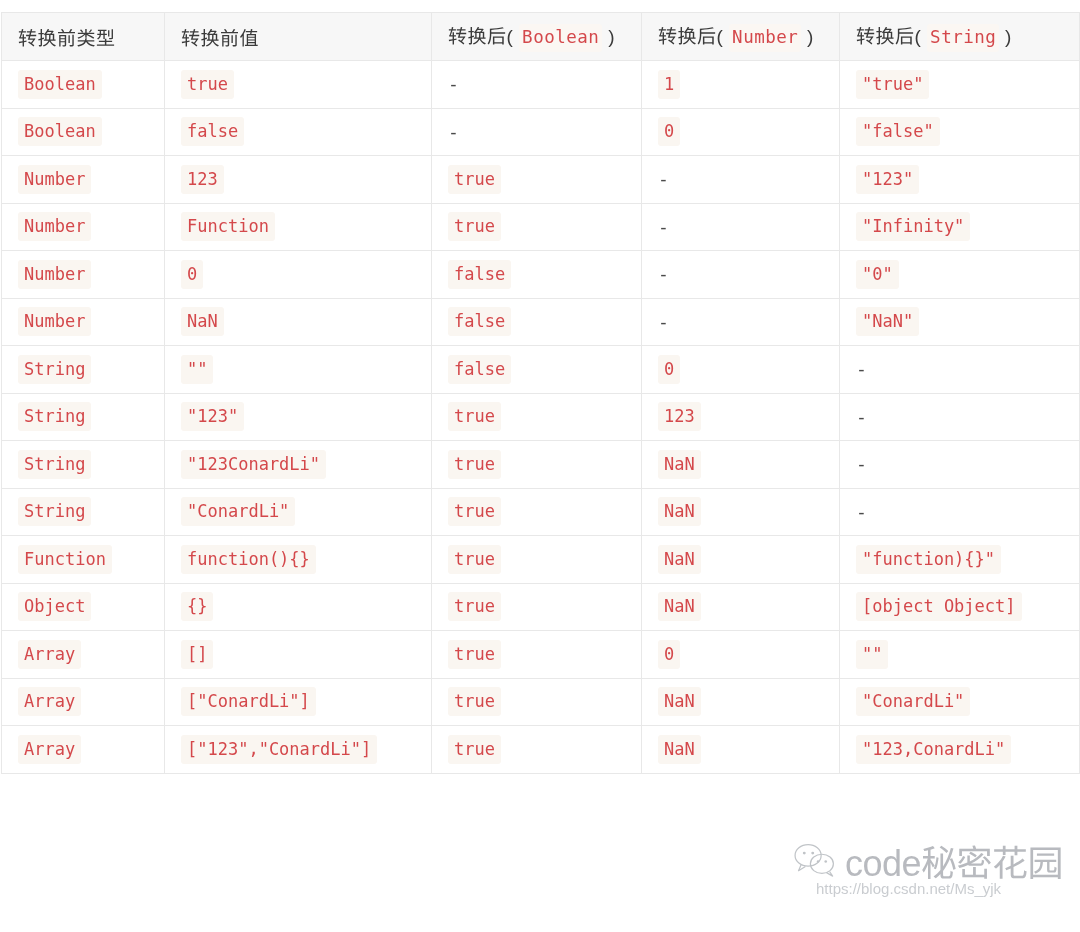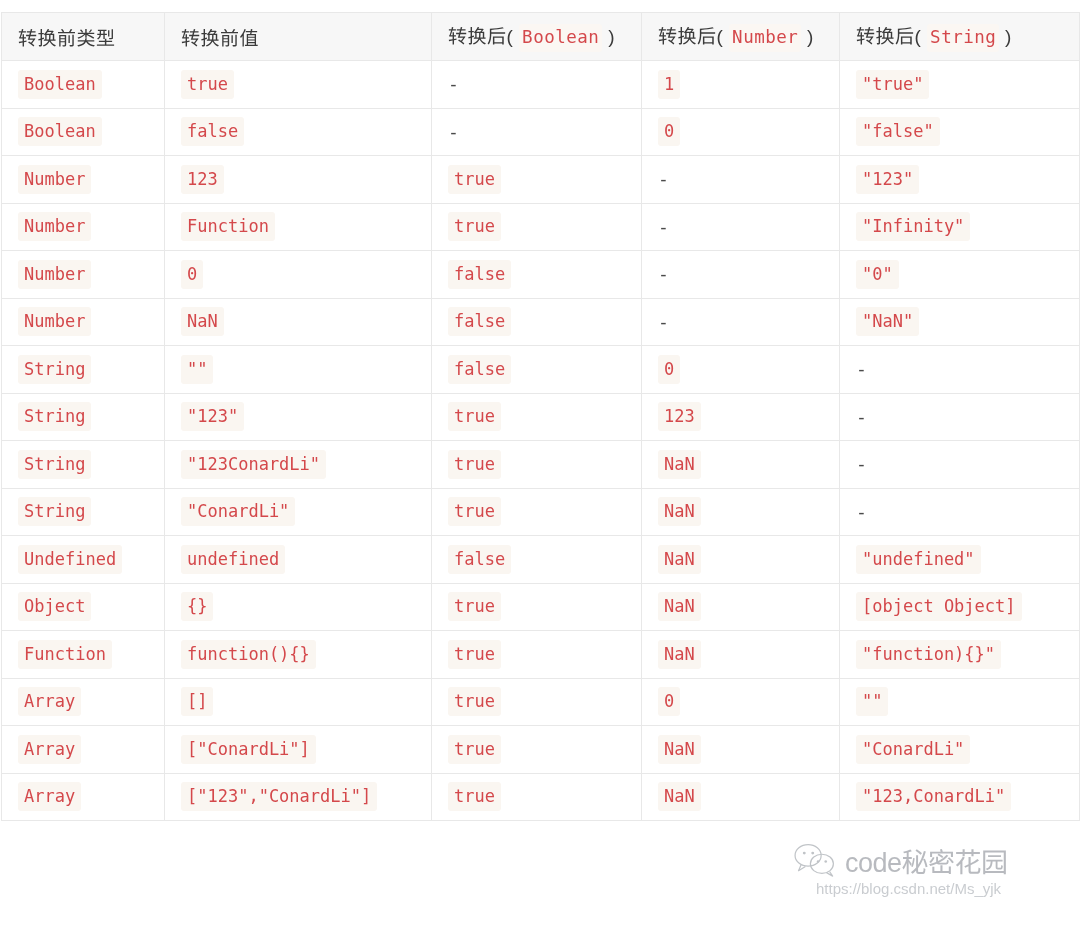--- a/index.html
+++ b/index.html
@@ -110,21 +110,21 @@
     gap: 7px;
     height: 44px;
   }
   .wm-icon {
     width: 46px;
     height: 38px;
     flex: 0 0 auto;
   }
   .wm-title {
     font-family: "Liberation Sans", "DejaVu Sans", sans-serif;
-    font-size: 27px;
+    font-size: 36px;
     color: #8d9198;
     letter-spacing: -0.5px;
     white-space: nowrap;
   }
   .wm-url {
     margin-left: 24px;
     margin-top: -2px;
     font-family: "Liberation Sans", "DejaVu Sans", sans-serif;
     font-size: 15px;
     color: #a9aeb4;
@@ -218,39 +218,32 @@
           <td><span class="dash">-</span></td>
         </tr>
         <tr>
           <td><code class="chip">String</code></td>
           <td><code class="chip">"ConardLi"</code></td>
           <td><code class="chip">true</code></td>
           <td><code class="chip">NaN</code></td>
           <td><span class="dash">-</span></td>
         </tr>
         <tr>
-          <td><code class="chip">Undefined</code></td>
-          <td><code class="chip">undefined</code></td>
-          <td><code class="chip">false</code></td>
-          <td><code class="chip">NaN</code></td>
-          <td><code class="chip">"undefined"</code></td>
+          <td><code class="chip">Function</code></td>
+          <td><code class="chip">function(){}</code></td>
+          <td><code class="chip">true</code></td>
+          <td><code class="chip">NaN</code></td>
+          <td><code class="chip">"function){}"</code></td>
         </tr>
         <tr>
           <td><code class="chip">Object</code></td>
           <td><code class="chip">{}</code></td>
           <td><code class="chip">true</code></td>
           <td><code class="chip">NaN</code></td>
           <td><code class="chip">[object Object]</code></td>
-        </tr>
-        <tr>
-          <td><code class="chip">Function</code></td>
-          <td><code class="chip">function(){}</code></td>
-          <td><code class="chip">true</code></td>
-          <td><code class="chip">NaN</code></td>
-          <td><code class="chip">"function){}"</code></td>
         </tr>
         <tr>
           <td><code class="chip">Array</code></td>
           <td><code class="chip">[]</code></td>
           <td><code class="chip">true</code></td>
           <td><code class="chip">0</code></td>
           <td><code class="chip">""</code></td>
         </tr>
         <tr>
           <td><code class="chip">Array</code></td>

